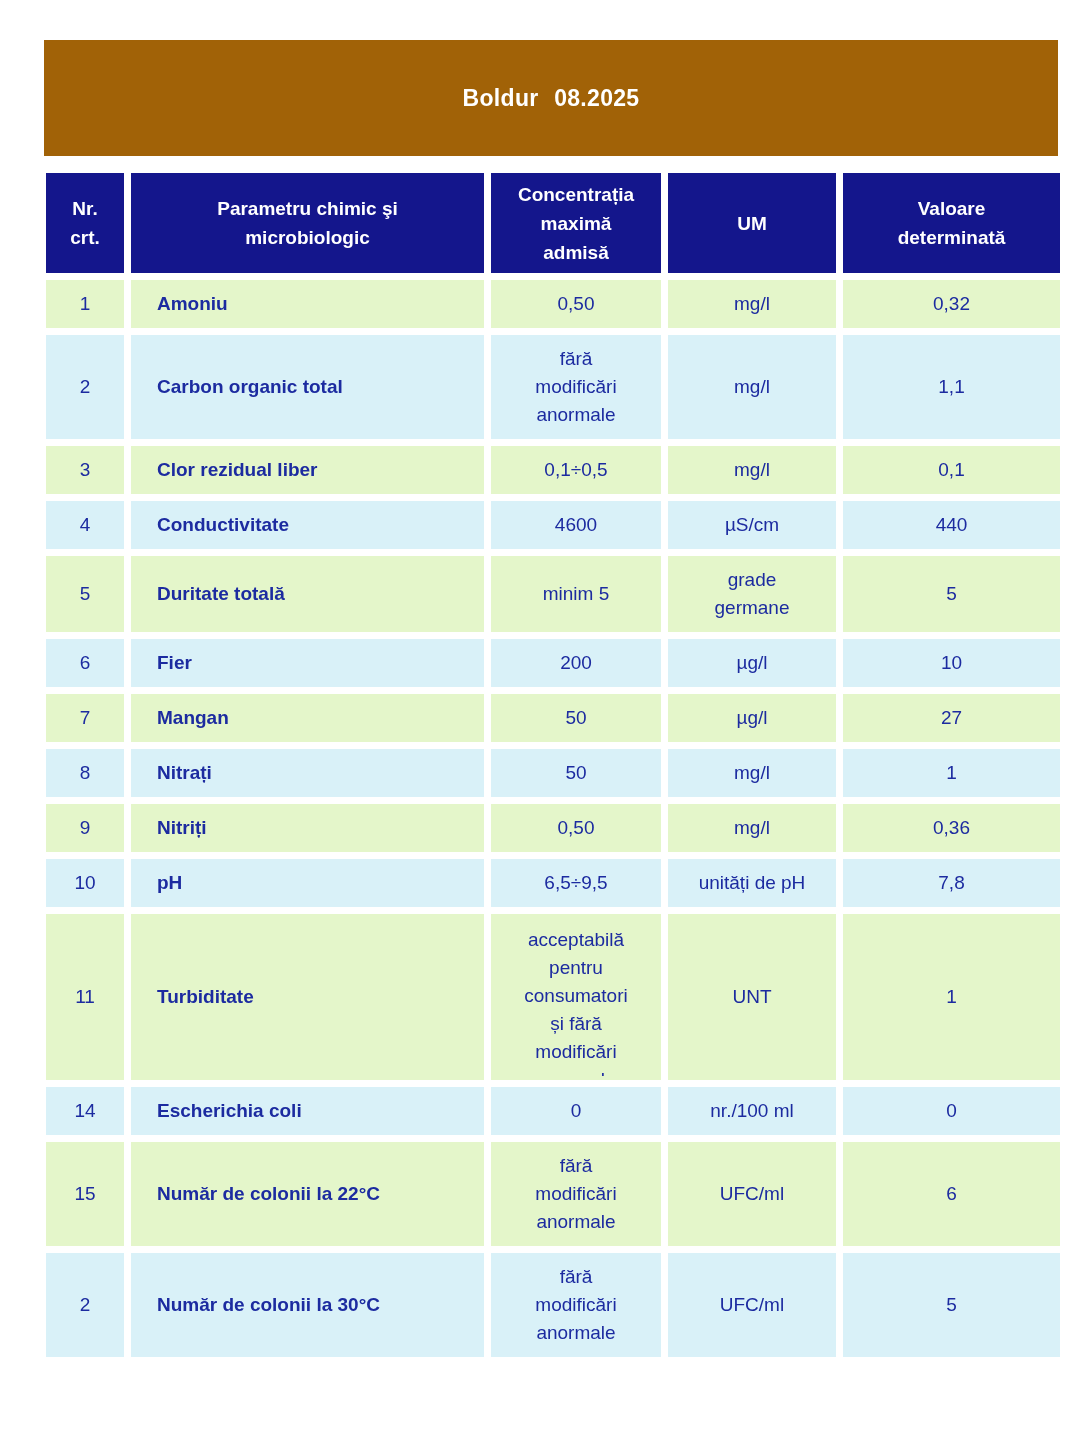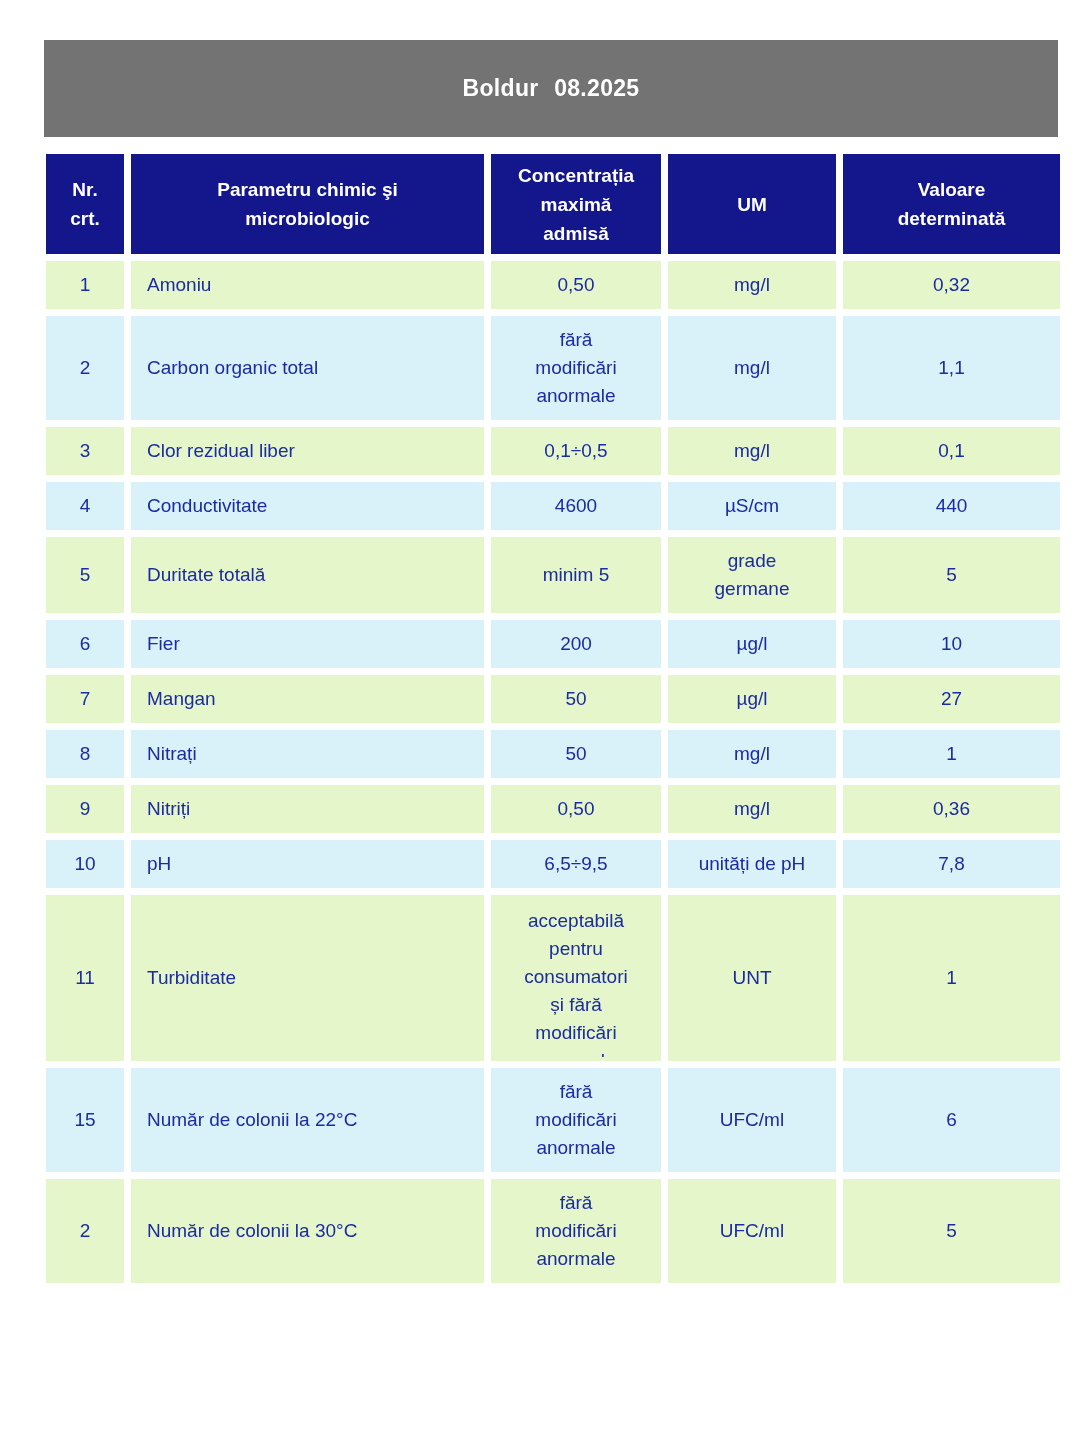--- a/index.html
+++ b/index.html
@@ -12,22 +12,22 @@
   }
   .page {
     width: 1084px;
     min-height: 1446px;
     background: #ffffff;
     padding-bottom: 55px;
   }
   .banner {
     margin: 40px 0 0 44px;
     width: 1014px;
-    height: 97px;
-    background: #737373;
+    height: 116px;
+    background: #a16207;
     display: flex;
     align-items: center;
     justify-content: center;
   }
   .banner-title {
     color: #ffffff;
     font-size: 23px;
     font-weight: bold;
     word-spacing: 9px;
     letter-spacing: 0.3px;
@@ -60,21 +60,22 @@
     font-size: 19px;
     font-weight: 500;
     line-height: 28px;
     padding: 10px 8px;
     vertical-align: middle;
     text-align: center;
     white-space: pre-line;
   }
   td.c-param {
     text-align: left;
-    padding-left: 16px;
+    padding-left: 26px;
+    font-weight: bold;
   }
   tbody tr:nth-child(odd) td { background: #e4f6ca; }
   tbody tr:nth-child(even) td { background: #d9f1f8; }
   td.has-clip { padding-top: 12px; padding-bottom: 4px; }
   .cma-inner.clip {
     height: 150px;
     overflow: hidden;
   }
 </style>
 </head>
@@ -200,20 +201,27 @@
 consumatori
 și fără
 modificări
 anormale</div></td>
     <td class="c-um">UNT</td>
     <td class="c-val">1</td>
   </tr>
 
 
 
+  <tr>
+    <td class="c-nr">14</td>
+    <td class="c-param">Escherichia coli</td>
+    <td class="c-cma"><div class="cma-inner">0</div></td>
+    <td class="c-um">nr./100 ml</td>
+    <td class="c-val">0</td>
+  </tr>
 
   <tr>
     <td class="c-nr">15</td>
     <td class="c-param">Număr de colonii la 22°C</td>
     <td class="c-cma"><div class="cma-inner">fără
 modificări
 anormale</div></td>
     <td class="c-um">UFC/ml</td>
     <td class="c-val">6</td>
   </tr>

